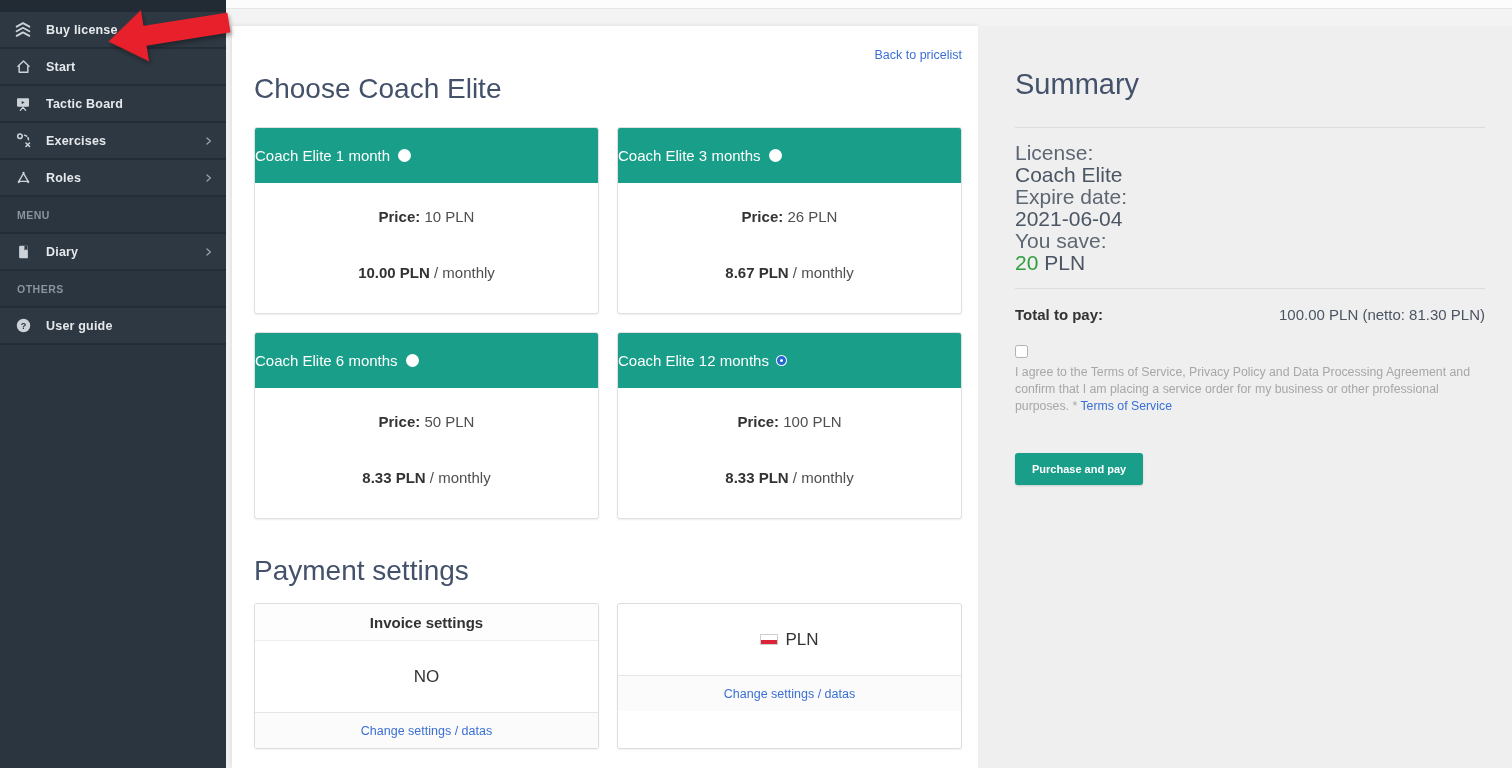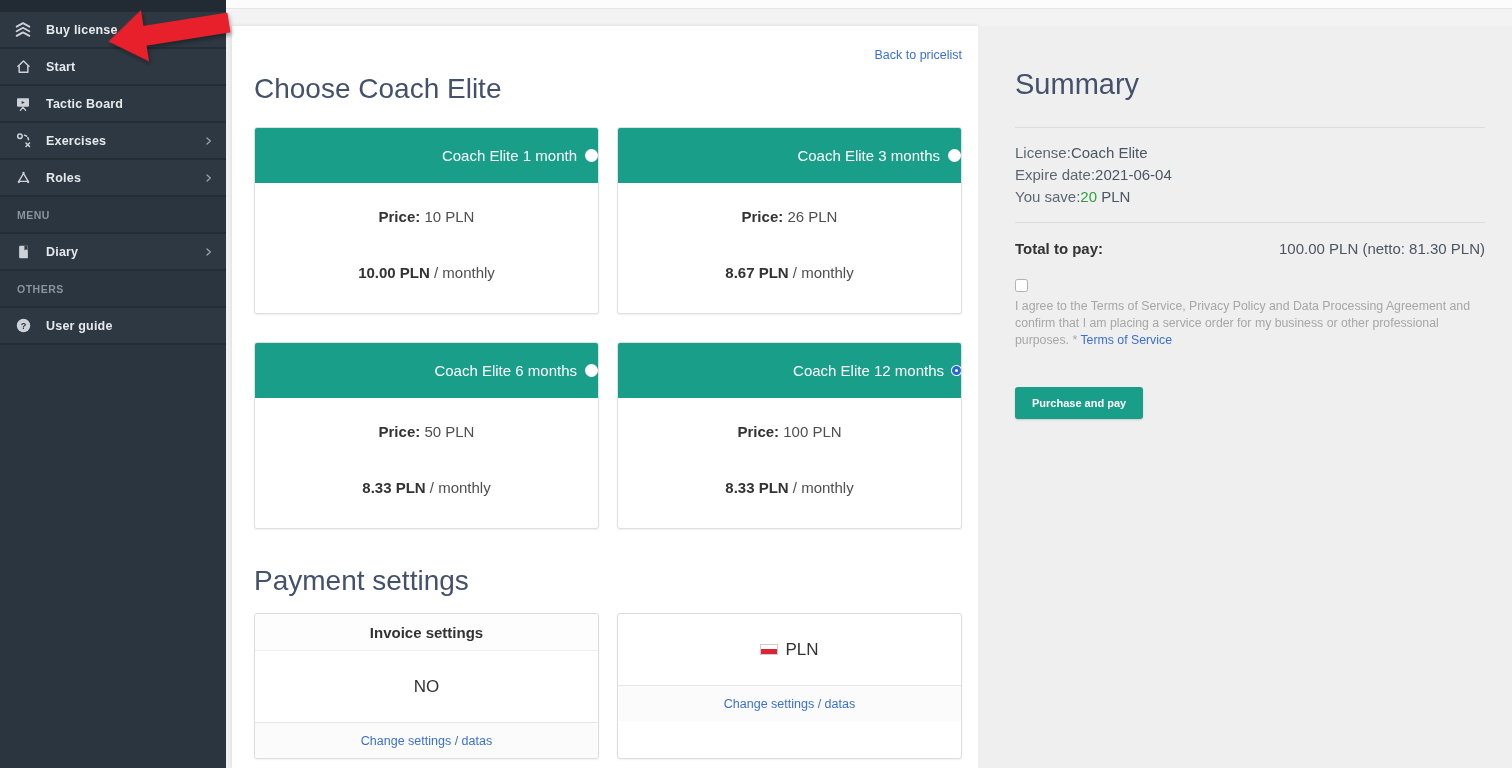--- a/index.html
+++ b/index.html
@@ -41,29 +41,29 @@
 
   .content-card {
     width:746px; min-width:746px; margin-left:6px; background:#fff;
     box-shadow:0 0 4px rgba(0,0,0,.10);
     padding:22px 16px 0 22px;
   }
   .back-link { display:block; text-align:right; color:#3a6fd4; font-size:12.5px; text-decoration:none; }
   .page-heading { font-size:28px; font-weight:400; color:#44516b; margin:11px 0 22px; }
 
   .plans-grid, .settings-grid { display:grid; grid-template-columns:1fr 1fr; gap:18px; }
-  .plans-grid + .plans-grid { margin-top:28px;border-radius:11px; }
+  .plans-grid + .plans-grid { margin-top:18px;border-radius:11px; }
 
   .plan-card {
     border:1px solid #e0e0e0; border-radius:3px; background:#fff;
     box-shadow:0 1px 2px rgba(0,0,0,.07); overflow:hidden;
   }
   .plan-header {
     height:55px; background:#189e89; color:#fff;
-    display:flex; align-items:center; justify-content:flex-end; gap:8px;
+    display:flex; align-items:center; justify-content:flex-start; gap:8px;
     font-size:15px; cursor:pointer;
   }
   .radio { width:13px; height:13px; border-radius:50%; background:#fff; flex:none; }
   .radio.selected {
     width:9px; height:9px; border:3px solid #2466d2; background:#fff;
     box-shadow:0 0 0 1px #fff;
   }
   .plan-body {
     height:130px; padding:24px 0 30px; text-align:center;
     display:flex; flex-direction:column; justify-content:space-between;
@@ -93,21 +93,21 @@
   .flag {
     display:inline-block; width:18px; height:11px; border:1px solid #cfcfcf;
     background:linear-gradient(#fff 50%, #dc2438 50%); margin-right:7px;
   }
 
   
   .summary-panel { flex:1; background:#efefef; padding:42px 36px 0 37px; }
   .summary-heading { font-size:29px; font-weight:400; color:#44516b; margin:0 0 26px; }
   .divider { border:none; border-top:1px solid #dcdcdc; margin:0; }
   .summary-rows { margin:14px 0; }
-  .srow { display:flex; justify-content:flex-start; font-size:15px; line-height:22px; }
+  .srow { display:flex; justify-content:flex-start; font-size:21px; line-height:22px;flex-direction:column; }
   .srow .lbl { color:#5d6773; }
   .srow .val { color:#4b5563; }
   .green { color:#2f9e41; }
   .total-row { display:flex; justify-content:space-between; margin-top:17px; font-size:15px; }
   .total-label { font-weight:bold; color:#333; }
   .total-value { color:#4b5563; }
   .checkbox {
     width:13px; height:13px; border:1.5px solid #adb2b8; border-radius:2.5px;
     background:#fff; margin-top:22px; cursor:pointer;
   }

